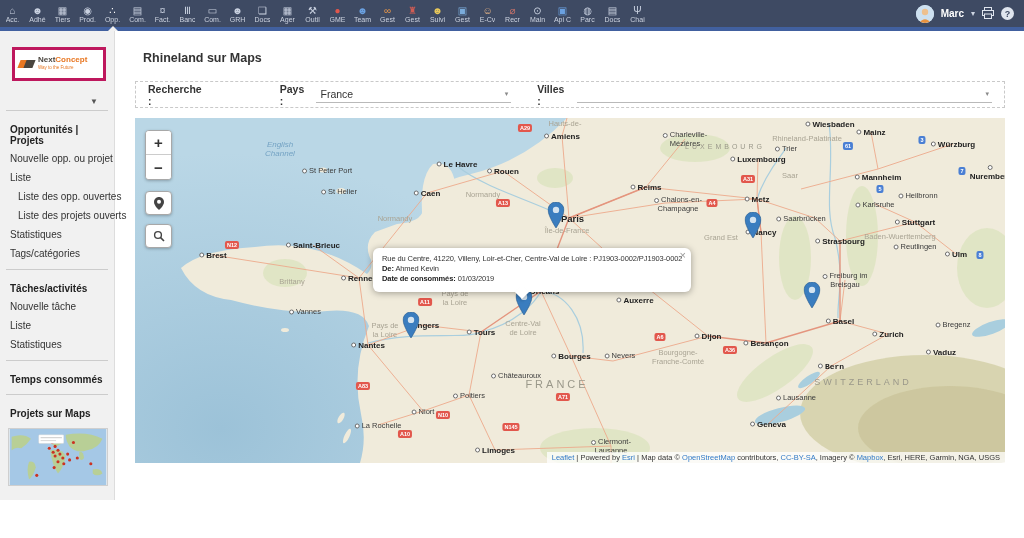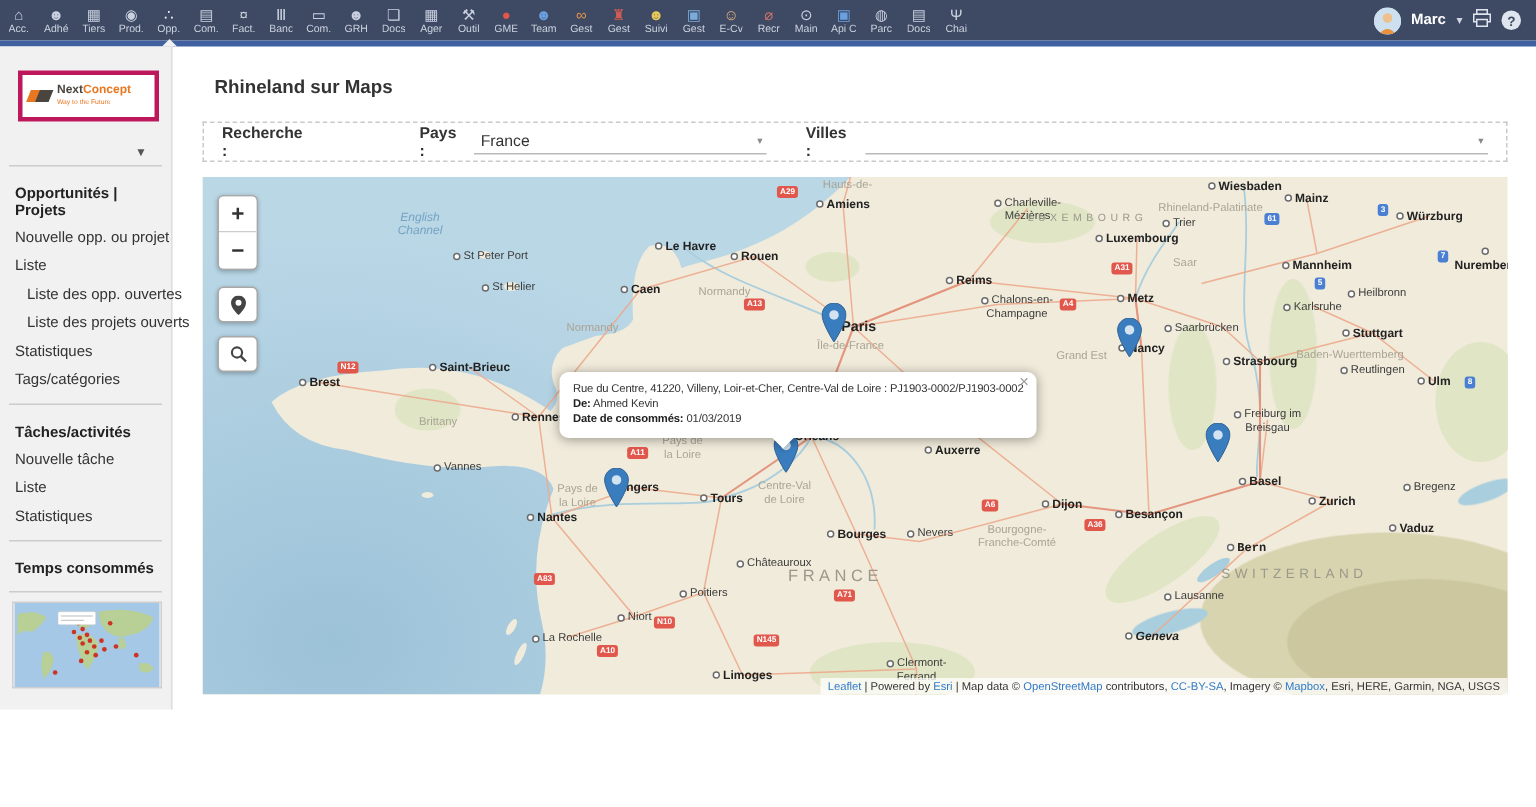--- a/index.html
+++ b/index.html
@@ -241,20 +241,21 @@
         <div class="side-item">Statistiques</div>
         <div class="side-item">Tags/catégories</div>
         <div class="side-divider"></div>
         <div class="side-section-header">Tâches/activités</div>
         <div class="side-item">Nouvelle tâche</div>
         <div class="side-item">Liste</div>
         <div class="side-item">Statistiques</div>
         <div class="side-divider"></div>
         <div class="side-section-header">Temps consommés</div>
         <div class="side-divider"></div>
+        <div class="side-section-header">Projets sur Maps</div>
       </nav>
     <svg class="minimap" viewBox="0 0 100 58">
       <rect width="100" height="58" fill="#a5c8e6"></rect>
       <g fill="#b8cf96">
         <path d="M2,8 Q14,4 22,10 Q18,16 12,20 Q6,18 2,22 Z"></path>
         <path d="M20,34 Q26,32 27,40 Q24,50 20,52 Q17,42 20,34 Z"></path>
         <path d="M40,10 Q50,6 56,10 Q54,16 48,18 Q42,16 40,10 Z"></path>
         <path d="M42,22 Q54,20 58,28 Q56,40 50,46 Q44,38 42,22 Z"></path>
         <path d="M58,6 Q80,2 96,10 Q92,20 80,22 Q70,26 62,18 Q58,12 58,6 Z"></path>
         <path d="M72,24 Q76,22 77,30 Q74,34 72,30 Z"></path>
@@ -417,21 +418,21 @@
           <span class="ml region" style="left: 388px; top: 210px;">Centre-Val
 de Loire</span>
           <span class="ml city-b" style="left: 436px; top: 238px;">Bourges</span>
           <span class="ml city" style="left: 381px; top: 257px;">Châteauroux</span>
           <span class="ml country" style="left: 422px; top: 266px; font-size: 11px;">FRANCE</span>
           <span class="ml city" style="left: 334px; top: 277px;">Poitiers</span>
           <span class="ml city" style="left: 288px; top: 293px;">Niort</span>
           <span class="ml city" style="left: 243px; top: 307px;">La Rochelle</span>
           <span class="ml city-b" style="left: 360px; top: 332px;">Limoges</span>
           <span class="ml city" style="left: 476px; top: 328px;">Clermont-
-Ferrand</span>
+Lausanne</span>
           <span class="ml city-b" style="left: 500px; top: 182px;">Auxerre</span>
           <span class="ml city" style="left: 478px; top: 237px; padding-left: 14px;">Nevers</span>
           <span class="ml city-b" style="left: 573px; top: 218px;">Dijon</span>
           <span class="ml city-b" style="left: 631px; top: 225px;">Besançon</span>
           <span class="ml region" style="left: 543px; top: 239px;">Bourgogne-
 Franche-Comté</span>
           <span class="ml city-b" style="left: 511px; top: 69px;">Reims</span>
           <span class="ml city" style="left: 543px; top: 86px;">Chalons-en-
 Champagne</span>
           <span class="ml city" style="left: 550px; top: 21px;">Charleville-
@@ -459,21 +460,21 @@
           <span class="ml city-b" style="left: 821px; top: 136px;">Ulm</span>
           <span class="ml city" style="left: 710px; top: 162px;">Freiburg im
 Breisgau</span>
           <span class="ml city-b" style="left: 705px; top: 203px;">Basel</span>
           <span class="ml city-b" style="left: 753px; top: 216px;">Zurich</span>
           <span class="ml city" style="left: 818px; top: 206px;">Bregenz</span>
           <span class="ml city-b" style="left: 806px; top: 234px;">Vaduz</span>
           <span class="ml city-b" style="left: 696px; top: 248px; font-family: Liberation Mono, monospace;">Bern</span>
           <span class="ml country" style="left: 728px; top: 264px; font-size: 9px;">SWITZERLAND</span>
           <span class="ml city" style="left: 661px; top: 279px;">Lausanne</span>
-          <span class="ml city-b" style="left: 633px; top: 306px; font-style: italic;">Geneva</span>
+          <span class="ml city-b" style="left: 633px; top: 306px;">Geneva</span>
         </div>
       <div id="map-shields">
           <span class="shield red" style="left: 390px; top: 10px;">A29</span>
           <span class="shield red" style="left: 368px; top: 85px;">A13</span>
           <span class="shield red" style="left: 97px; top: 127px;">N12</span>
           <span class="shield red" style="left: 290px; top: 184px;">A11</span>
           <span class="shield red" style="left: 228px; top: 268px;">A83</span>
           <span class="shield red" style="left: 270px; top: 316px;">A10</span>
           <span class="shield red" style="left: 428px; top: 279px;">A71</span>
           <span class="shield red" style="left: 308px; top: 297px;">N10</span>

